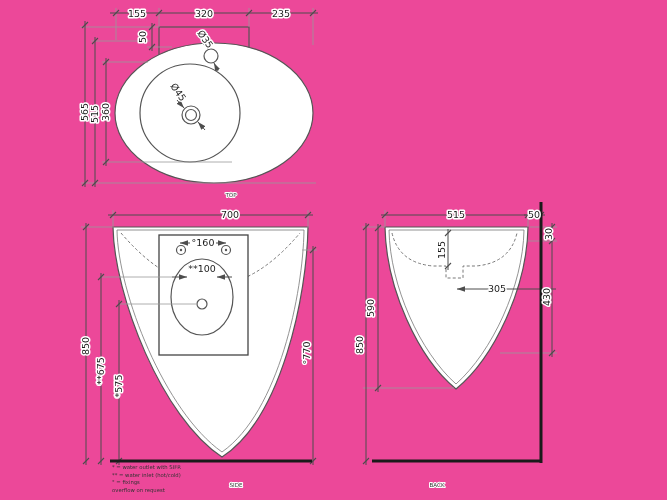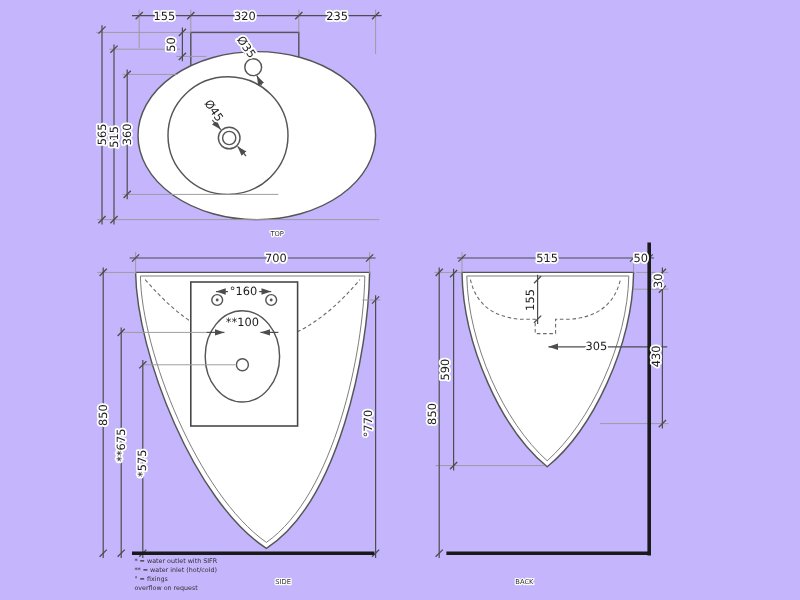--- a/index.html
+++ b/index.html
@@ -1,16 +1,16 @@
 <!DOCTYPE html>
 <html><head>
 <meta charset="utf-8">
 <style>
   html,body{margin:0;padding:0;background:#fff;}
-  .stage{width:667px;height:500px;background:#c4b5fd;position:relative;font-family:"DejaVu Sans",sans-serif;}
+  .stage{width:667px;height:500px;background:#ec4899;position:relative;font-family:"DejaVu Sans",sans-serif;}
   svg text{font-family:"DejaVu Sans",sans-serif;font-size:9.5px;fill:#1c1c1c;
            stroke:#fff;stroke-width:3px;paint-order:stroke;stroke-linejoin:round;}
   svg text.t5{font-size:5.6px;fill:#333;stroke-width:2px;}
   svg text.leg{font-size:5.3px;fill:#333;stroke:none;}
   .o  {fill:none;stroke:#555;stroke-width:1.2;}
   .of {fill:#fff;stroke:#555;stroke-width:1.2;}
   .oi {fill:none;stroke:#777;stroke-width:0.8;}
   .d  {fill:none;stroke:#4d4d4d;stroke-width:1;}
   .e  {fill:none;stroke:#9a9a9a;stroke-width:0.8;}
   .tk {fill:none;stroke:#4d4d4d;stroke-width:1.1;}

